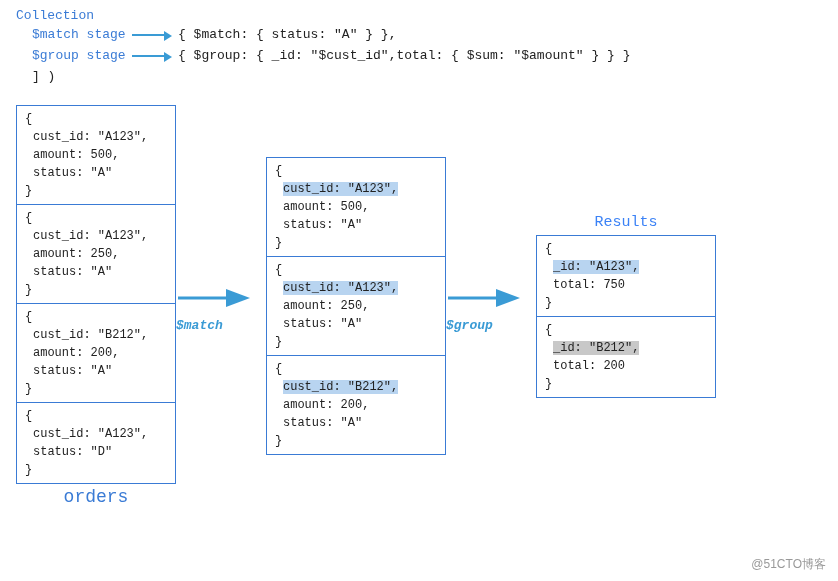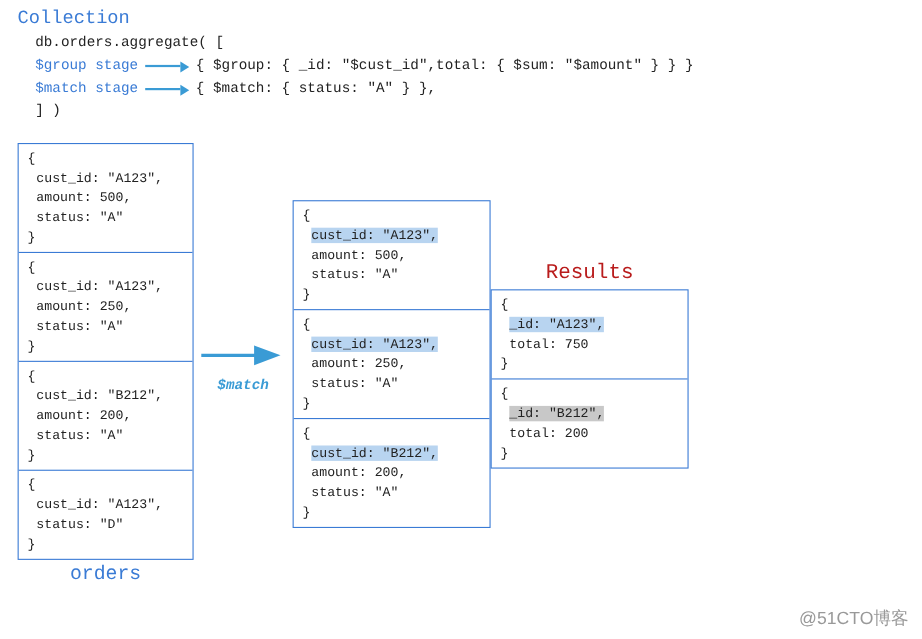--- a/index.html
+++ b/index.html
@@ -12,21 +12,21 @@
       overflow: hidden;
       position: relative;
     }
 
     .top-section {
       padding: 8px 16px 4px 16px;
     }
 
     .collection-label {
       color: #3a7bd5;
-      font-size: 17px;
+      font-size: 13px;
       margin-bottom: 2px;
     }
 
     .aggregate-line {
       color: #222;
       font-size: 13px;
       line-height: 1.6;
     }
 
     .stage-row {
@@ -104,21 +104,20 @@
     }
     .highlight-gray {
       background: #c8c8c8;
       display: inline;
     }
 
     
     .big-arrow {
       display: flex;
       flex-direction: column;
-      align-items: center;
       justify-content: center;
       width: 90px;
       flex-shrink: 0;
       gap: 2px;
     }
 
     .big-arrow-svg {
       width: 80px;
       height: 36px;
     }
@@ -138,22 +137,22 @@
     }
 
     
     .results-section {
       display: flex;
       flex-direction: column;
       align-items: center;
     }
 
     .results-label {
-      color: #b91c1c;
-      font-size: 19px;
+      color: #3b82f6;
+      font-size: 15px;
       margin-bottom: 4px;
       text-align: left;
     }
 
     .results-box {
       border: 1.5px solid #3a7bd5;
       width: 180px;
     }
 
     .result-block {
@@ -173,45 +172,44 @@
       color: #3a7bd5;
       font-size: 18px;
       margin-top: 3px;
     }
 
     .watermark {
       position: absolute;
       bottom: 8px;
       right: 12px;
       color: #999;
-      font-size: 16px;
+      font-size: 12px;
       font-family: Arial, sans-serif;
     }
 
     .top-code {
       padding-left: 16px;
       line-height: 1.65;
     }
   </style>
 </head>
 <body>
 
 <div class="top-section">
   <div class="collection-label">Collection</div>
   <div class="top-code">
-    <div class="aggregate-line">db.orders.aggregate( [</div>
+    <div class="stage-row">
+      <span class="stage-label">$match stage</span>
+      <span class="arrow-right-small"></span>
+      <span class="code-text">{ $match: { status: "A" } },</span>
+    </div>
     <div class="stage-row">
       <span class="stage-label">$group stage</span>
       <span class="arrow-right-small"></span>
       <span class="code-text">{ $group: { _id: "$cust_id",total: { $sum: "$amount" } } }</span>
-    </div>
-    <div class="stage-row">
-      <span class="stage-label">$match stage</span>
-      <span class="arrow-right-small"></span>
-      <span class="code-text">{ $match: { status: "A" } },</span>
     </div>
     <div class="aggregate-line">] )</div>
   </div>
 </div>
 
 <div class="diagram">
 
   <div style="display:flex; flex-direction:column; align-items:center;">
     <div class="collection-box">
       <div class="doc-block">
@@ -276,20 +274,31 @@
       <div class="doc-block">
         <div>{</div>
         <div style="padding-left:8px;"><span class="highlight-blue">cust_id: "B212",</span></div>
         <div style="padding-left:8px;">amount: 200,</div>
         <div style="padding-left:8px;">status: "A"</div>
         <div>}</div>
       </div>
     </div>
   </div>
 
+  <div class="big-arrow">
+    <svg class="big-arrow-svg" viewBox="0 0 80 36">
+      <defs>
+        <marker id="arrowhead2" markerWidth="8" markerHeight="8" refX="6" refY="3" orient="auto">
+          <polygon points="0 0, 8 3, 0 6" fill="#3a9bd5"></polygon>
+        </marker>
+      </defs>
+      <path d="M2,18 C20,18 30,18 68,18" stroke="#3a9bd5" stroke-width="3" fill="none" marker-end="url(#arrowhead2)"></path>
+    </svg>
+    <div class="arrow-label">$group</div>
+  </div>
 
   <div class="results-section">
     <div class="results-label">Results</div>
     <div class="results-box">
       <div class="result-block">
         <div>{</div>
         <div style="padding-left:8px;"><span class="highlight-blue">_id: "A123",</span></div>
         <div style="padding-left:8px;">total: 750</div>
         <div>}</div>
       </div>

